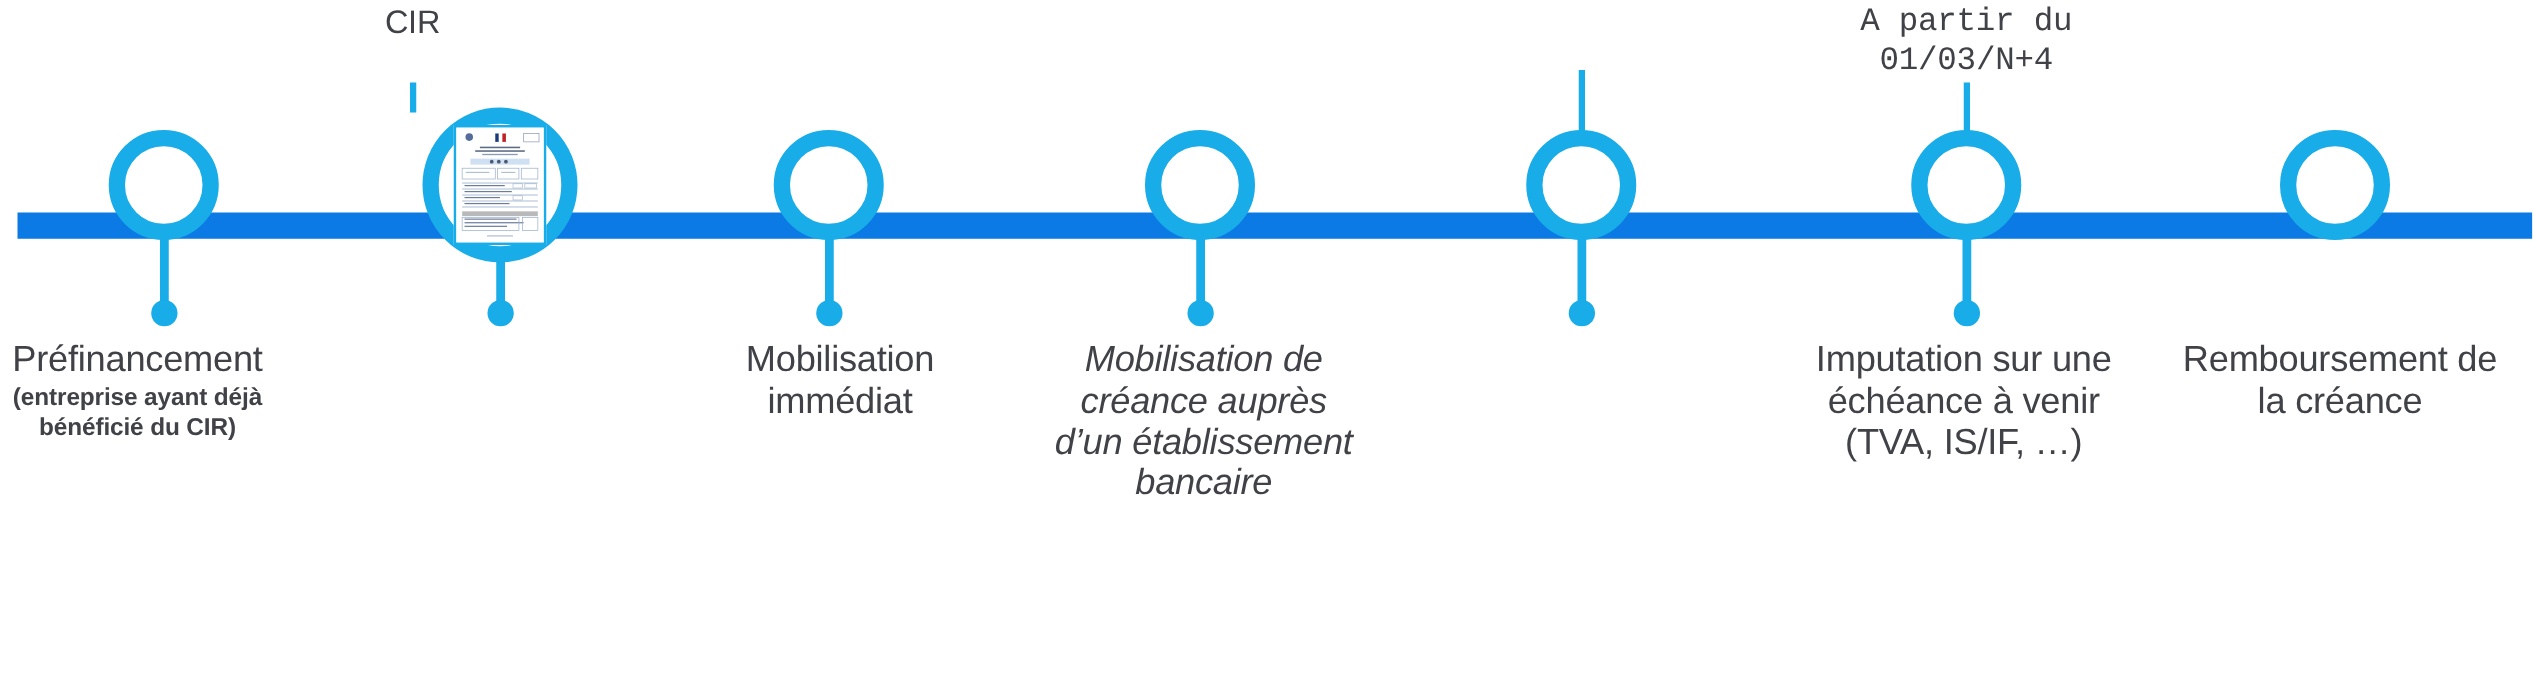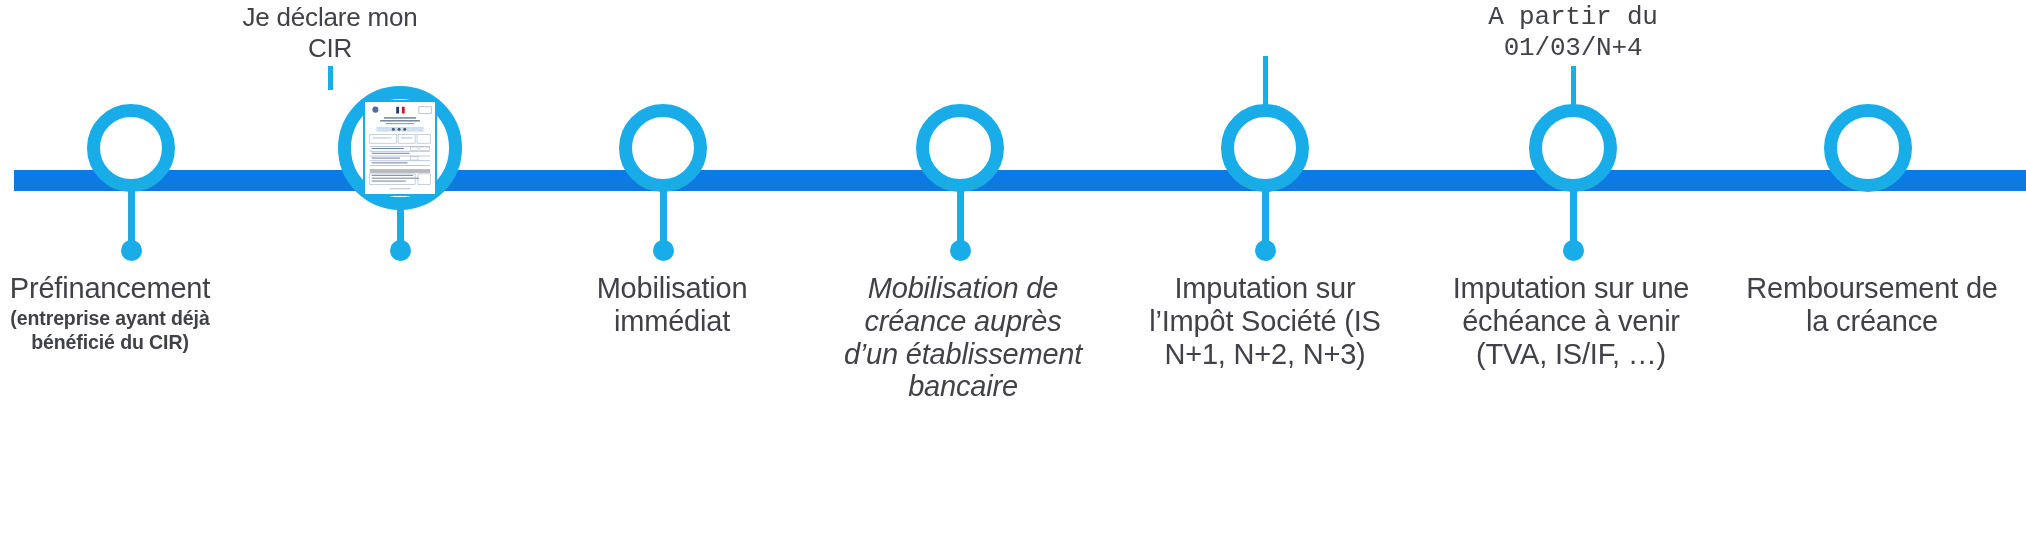--- a/index.html
+++ b/index.html
@@ -133,21 +133,20 @@
   }
 </style>
 </head>
 <body>
 
 <div id="stage">
 
   <div class="timeline-bar"></div>
 
   <div class="label-above" style="left:330px; top:2px;">
-    <div>Je déclare mon</div>
     <div>CIR</div>
   </div>
   <div class="stem-up" style="left:330px; top:66px; height:24px;"></div>
 
   <div class="stem-up" style="left:1265px; top:56px; height:52px;"></div>
 
   <div class="label-above" style="left:1573px; top:2px;font-family:Liberation Mono, monospace;">
     <div>A partir du</div>
     <div>01/03/N+4</div>
   </div>
@@ -232,23 +231,20 @@
   <div class="stem-down" style="left:960px;"></div>
   <div class="stem-dot" style="left:960px;"></div>
   <div class="node" style="left:960px;"></div>
   <div class="label-below" style="left:963px; width:258px; margin-left:-129px;font-style:italic;">
     <div class="label-title">Mobilisation de créance auprès d’un établissement bancaire</div>
   </div>
 
   <div class="stem-down" style="left:1265px;"></div>
   <div class="stem-dot" style="left:1265px;"></div>
   <div class="node" style="left:1265px;"></div>
-  <div class="label-below" style="left:1265px; width:240px; margin-left:-120px;">
-    <div class="label-title">Imputation sur l’Impôt Société (IS N+1, N+2, N+3)</div>
-  </div>
 
   <div class="stem-down" style="left:1573px;"></div>
   <div class="stem-dot" style="left:1573px;"></div>
   <div class="node" style="left:1573px;"></div>
   <div class="label-below" style="left:1571px; width:248px; margin-left:-124px;">
     <div class="label-title">Imputation sur une échéance à venir (TVA, IS/IF, …)</div>
   </div>
 
   <div class="node" style="left:1868px;"></div>
   <div class="label-below" style="left:1872px; width:270px; margin-left:-135px;">

